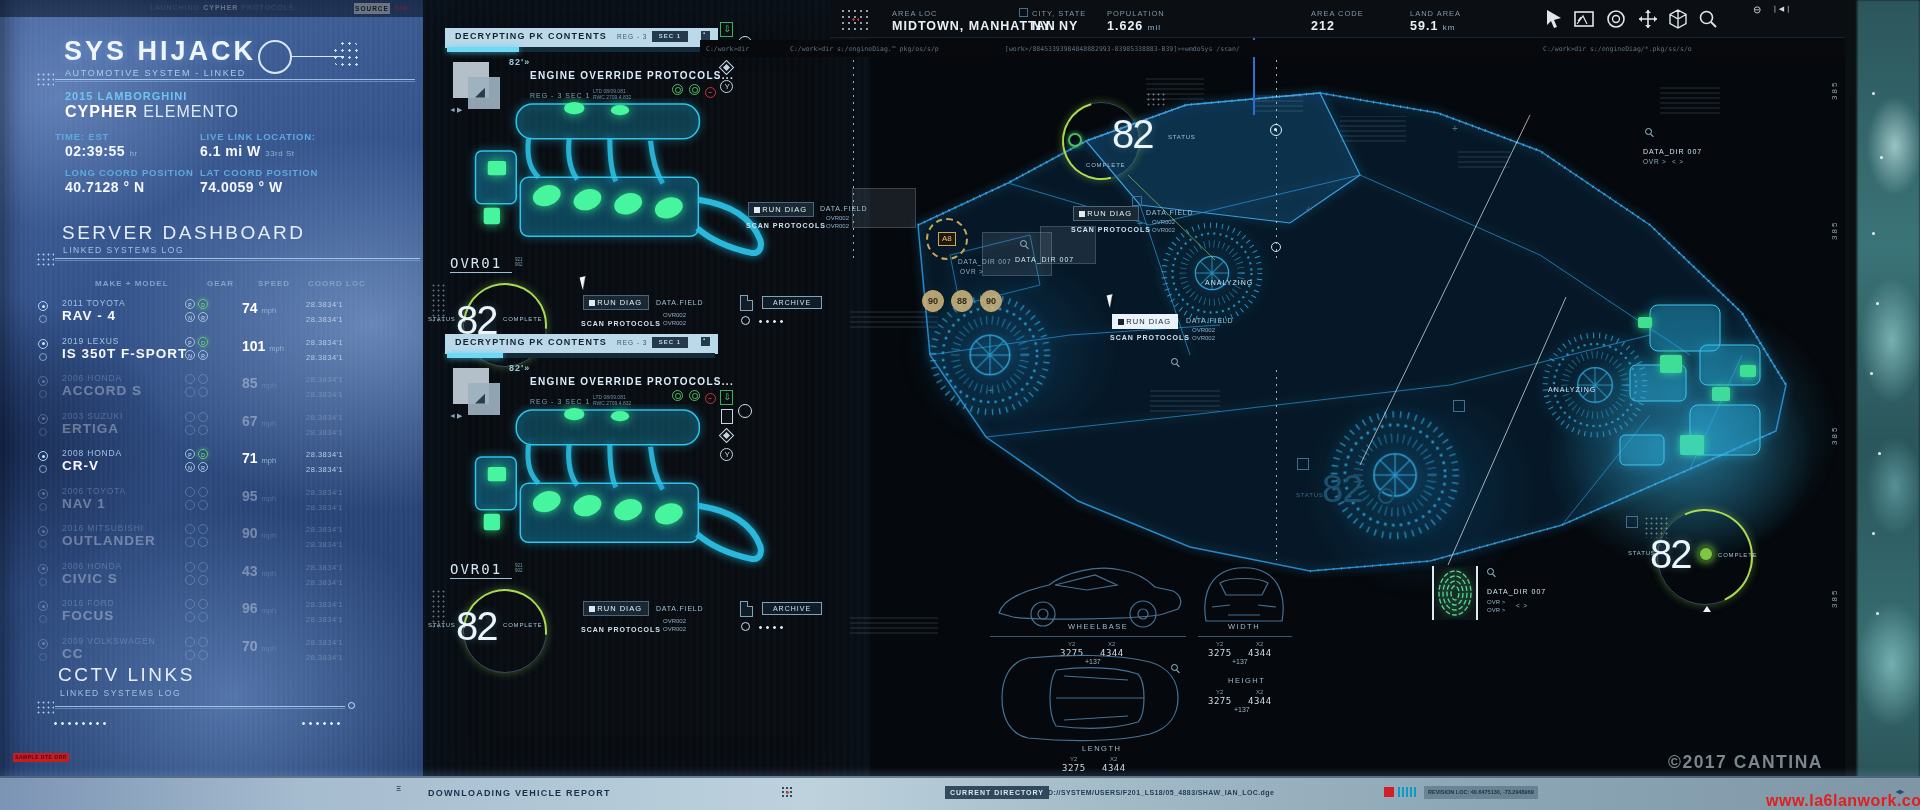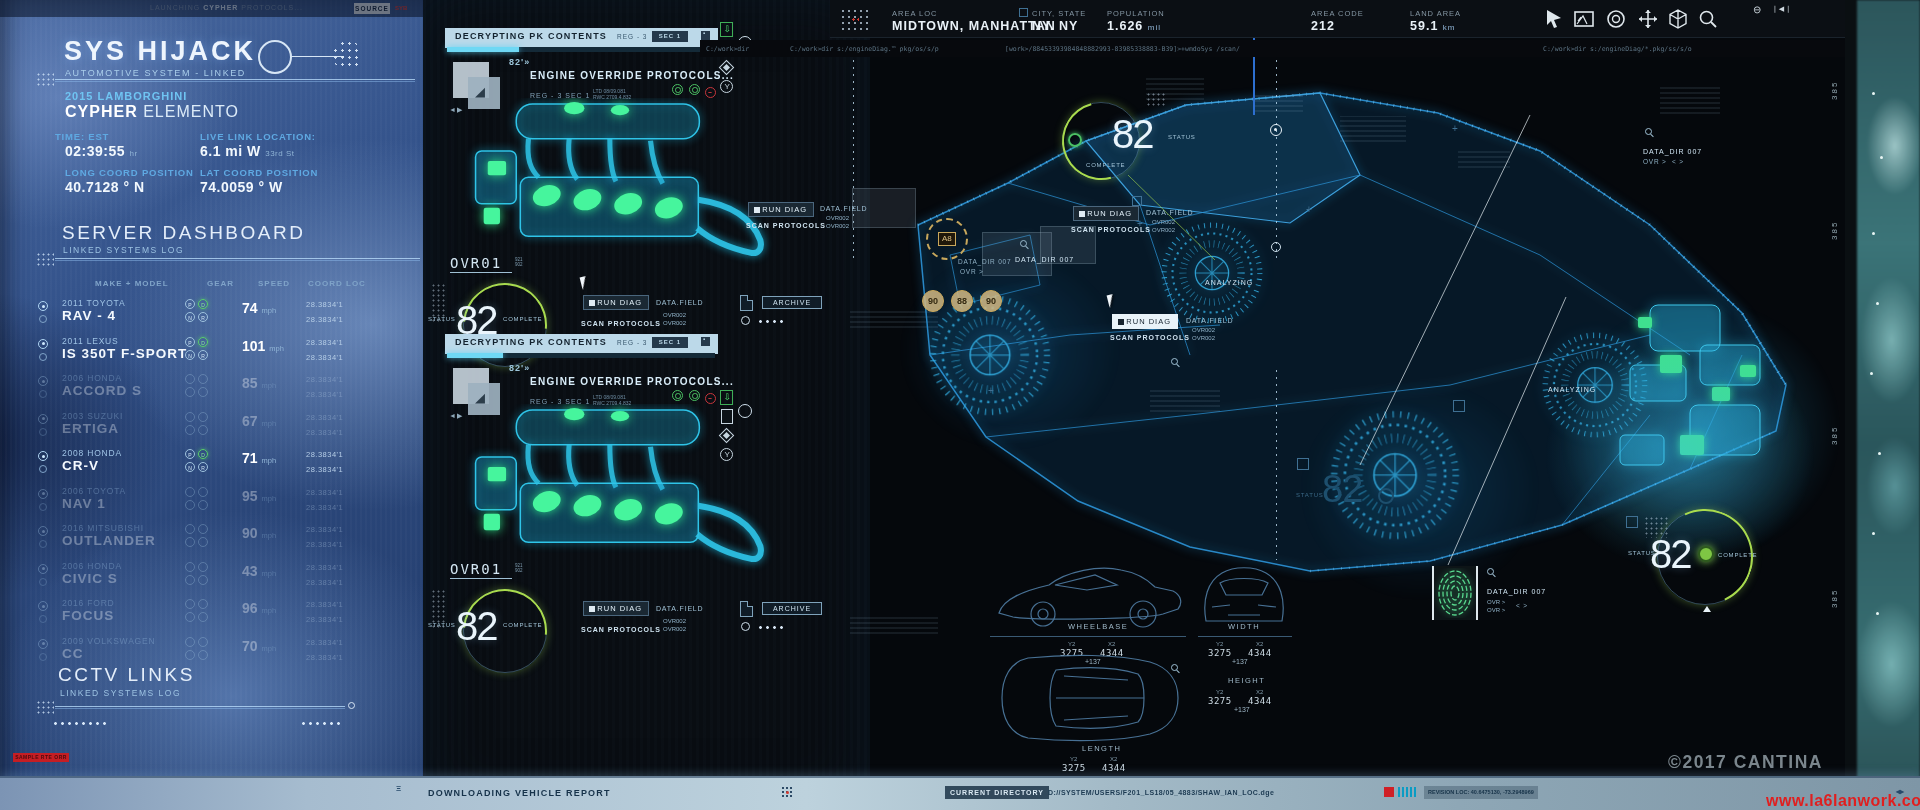--- a/index.html
+++ b/index.html
@@ -279,21 +279,21 @@
           <div class="gc" style="left:0;top:13px;">N</div>
           <div class="gc" style="left:13px;top:13px;">R</div>
         </div>
         <div class="row-speed abs"><span>74</span> <span class="unit">mph</span></div>
         <div class="row-c abs" style="top:2px;">28.3834'1</div>
         <div class="row-c abs" style="top:17px;">28.3834'1</div>
       </div>
       <div class="vrow abs" style="top: 335.5px;">
         <div class="radio1 abs"></div>
         <div class="radio2 abs"></div>
-        <div class="row-ym abs">2011 LEXUS</div>
+        <div class="row-ym abs">2019 LEXUS</div>
         <div class="row-model abs">IS 350T F-SPORT</div>
         <div class="gearbox abs">
           <div class="gc" style="left:0;top:0;">P</div>
           <div class="gc on" style="left:13px;top:0;">D</div>
           <div class="gc" style="left:0;top:13px;">N</div>
           <div class="gc" style="left:13px;top:13px;">R</div>
         </div>
         <div class="row-speed abs"><span>101</span> <span class="unit">mph</span></div>
         <div class="row-c abs" style="top:2px;">28.3834'1</div>
         <div class="row-c abs" style="top:17px;">28.3834'1</div>

